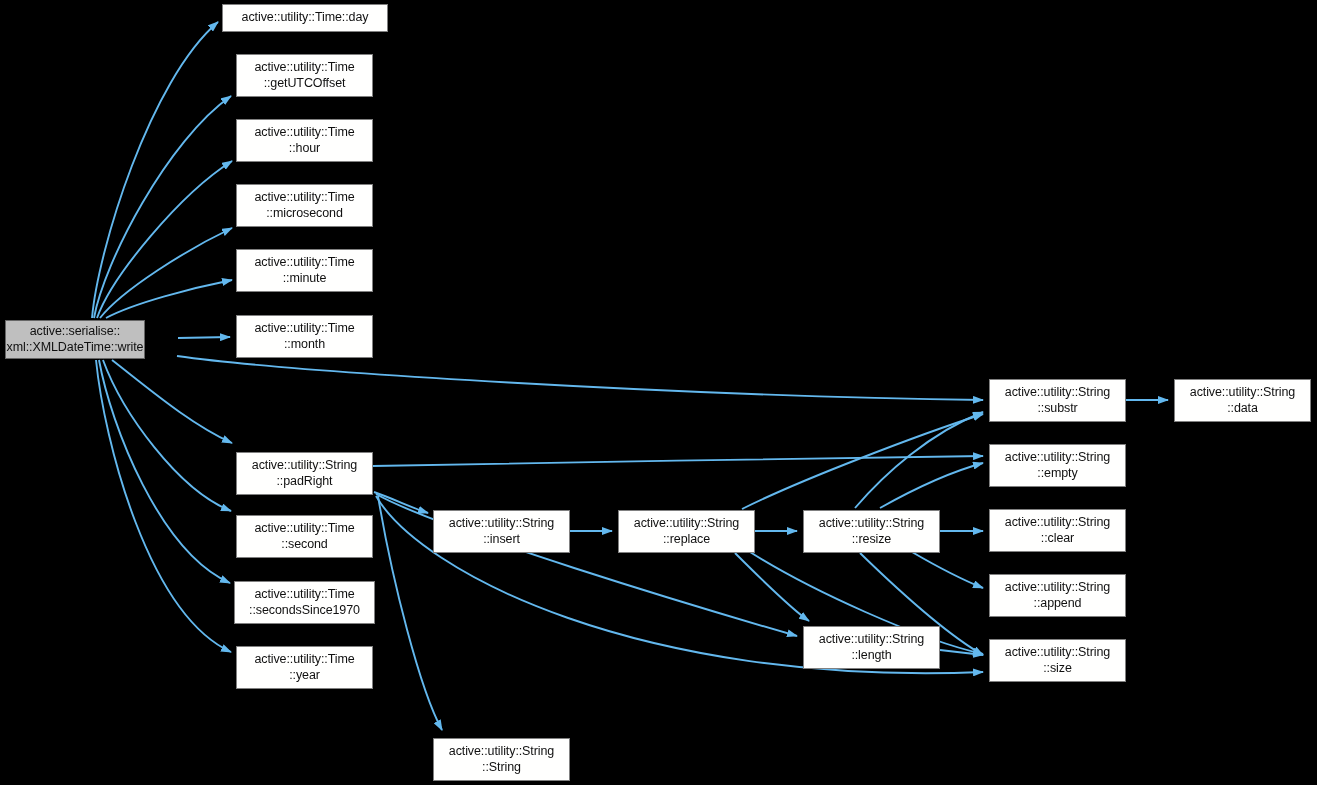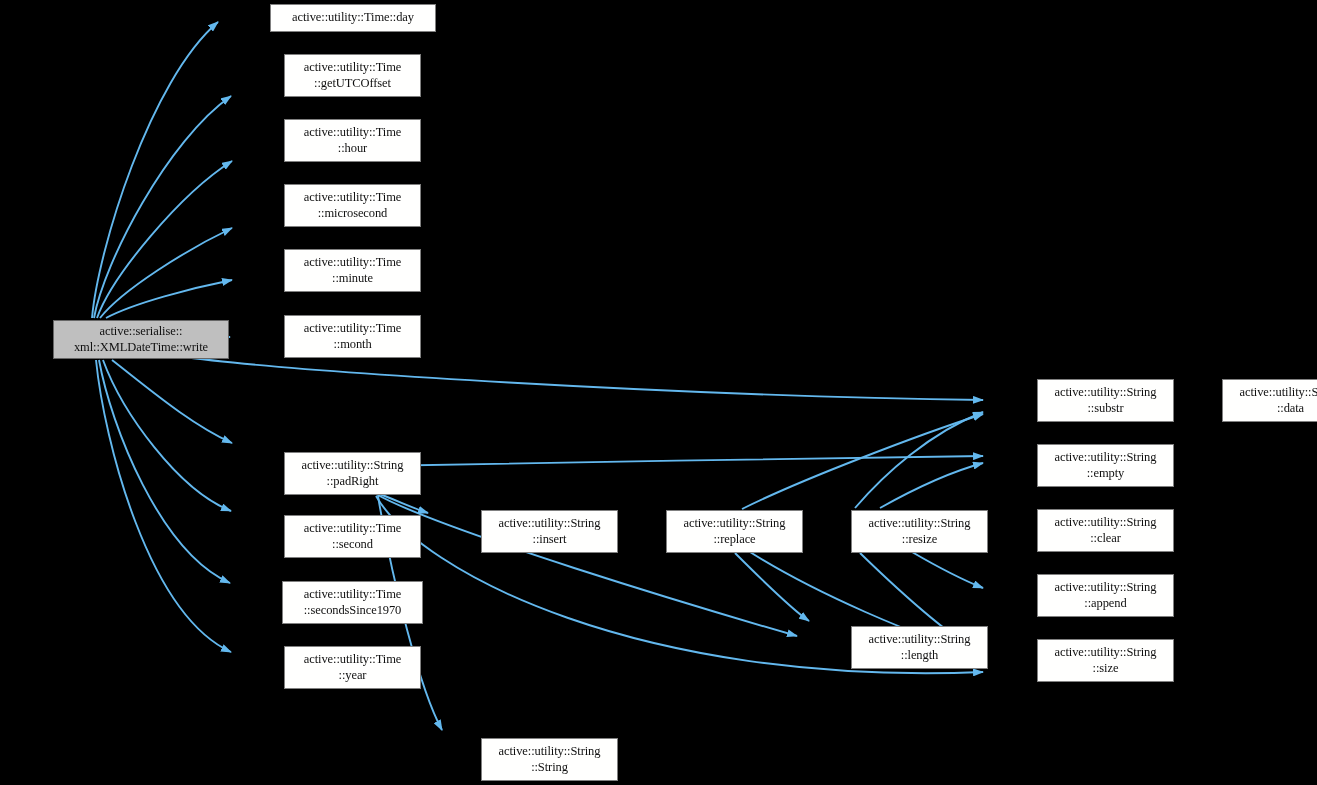--- a/index.html
+++ b/index.html
@@ -1,21 +1,21 @@
 <!DOCTYPE html>
 <html><head>
 <meta charset="utf-8">
 <style>
   html,body{margin:0;padding:0;background:#000;}
   #canvas{position:relative;width:1317px;height:785px;background:#000;overflow:hidden;}
   svg.edges{position:absolute;left:0;top:0;width:1317px;height:785px;}
   .node{position:absolute;box-sizing:border-box;border:1px solid #808080;background:#fffffe;
         display:flex;align-items:center;justify-content:center;text-align:center;
-        font-family:Liberation Serif, serif;font-size:12.5px;color:#101010;
-        line-height:1.22;letter-spacing:-0.1px;margin-left:48px;}
+        font-family:Liberation Sans, sans-serif;font-size:12.5px;color:#101010;
+        line-height:1.22;letter-spacing:-0.1px;}
   .node.root{background:#bfbfbf;border-color:#666;}
   .node span{display:block;white-space:pre-line;padding:0 4px;}
 </style>
 </head>
 <body>
 
 <div id="canvas">
   <svg class="edges" viewBox="0 0 1317 785">
     <defs>
       <marker id="ah" markerWidth="11" markerHeight="8" refX="10" refY="4" orient="auto" markerUnits="userSpaceOnUse">
@@ -47,21 +47,21 @@
         <path d="M855,508 C885,473 930,433 983,412" fill="none" stroke="#63b8ee" stroke-width="1.9" marker-end="url(#ah)"></path>
         <path d="M880,508 C912,490 950,472 983,463" fill="none" stroke="#63b8ee" stroke-width="1.9" marker-end="url(#ah)"></path>
         <path d="M940,531 L983,531" fill="none" stroke="#63b8ee" stroke-width="1.9" marker-end="url(#ah)"></path>
         <path d="M912,552 C936,566 958,578 983,588" fill="none" stroke="#63b8ee" stroke-width="1.9" marker-end="url(#ah)"></path>
         <path d="M860,553 C898,590 948,635 983,655" fill="none" stroke="#63b8ee" stroke-width="1.9" marker-end="url(#ah)"></path>
         <path d="M940,650 L983,655" fill="none" stroke="#63b8ee" stroke-width="1.9" marker-end="url(#ah)"></path>
         <path d="M1126,400 L1168,400" fill="none" stroke="#63b8ee" stroke-width="1.9" marker-end="url(#ah)"></path>
       </g>
   </svg>
   <div id="node-layer">
-      <div class="node root" style="left: 5px; top: 320px; width: 176px; height: 39px;">
+      <div class="node root" style="left: 5px; top: 320px; width: 140px; height: 39px;">
         <span>active::serialise::
 xml::XMLDateTime::write</span>
       </div>
       <div class="node" style="left: 222px; top: 4px; width: 166px; height: 28px;">
         <span>active::utility::Time::day</span>
       </div>
       <div class="node" style="left: 236px; top: 54px; width: 137px; height: 43px;">
         <span>active::utility::Time
 ::getUTCOffset</span>
       </div>

